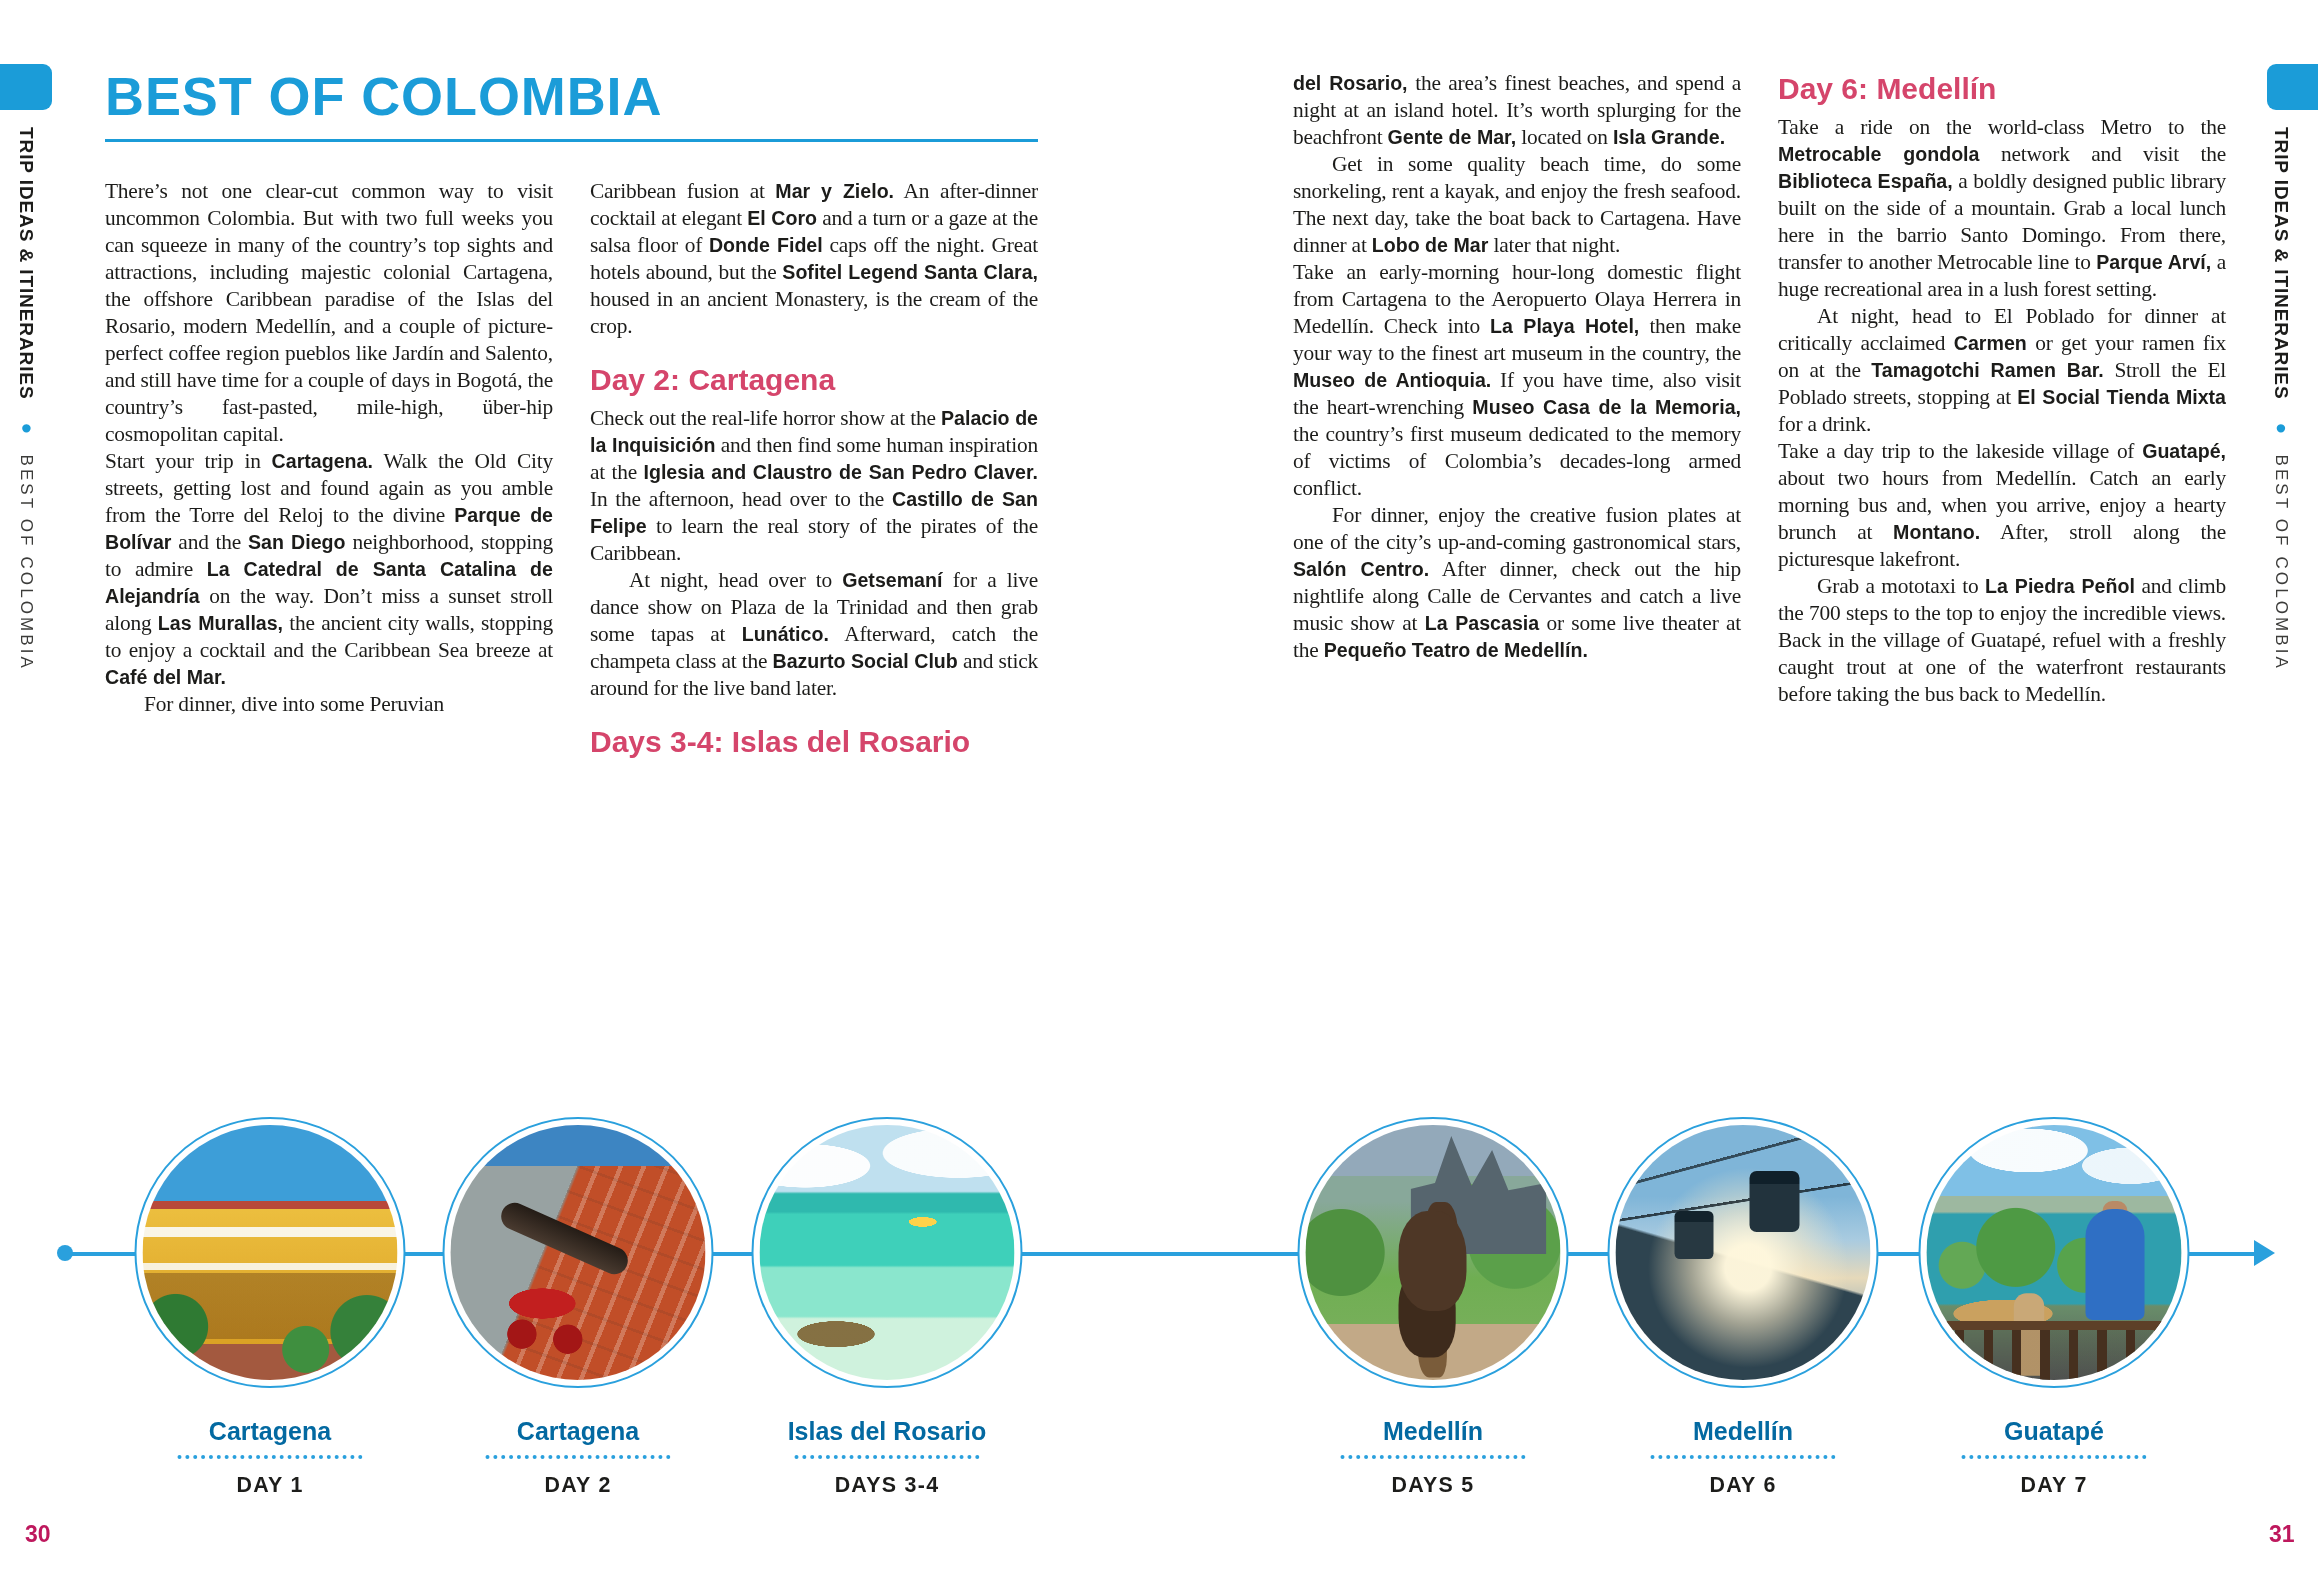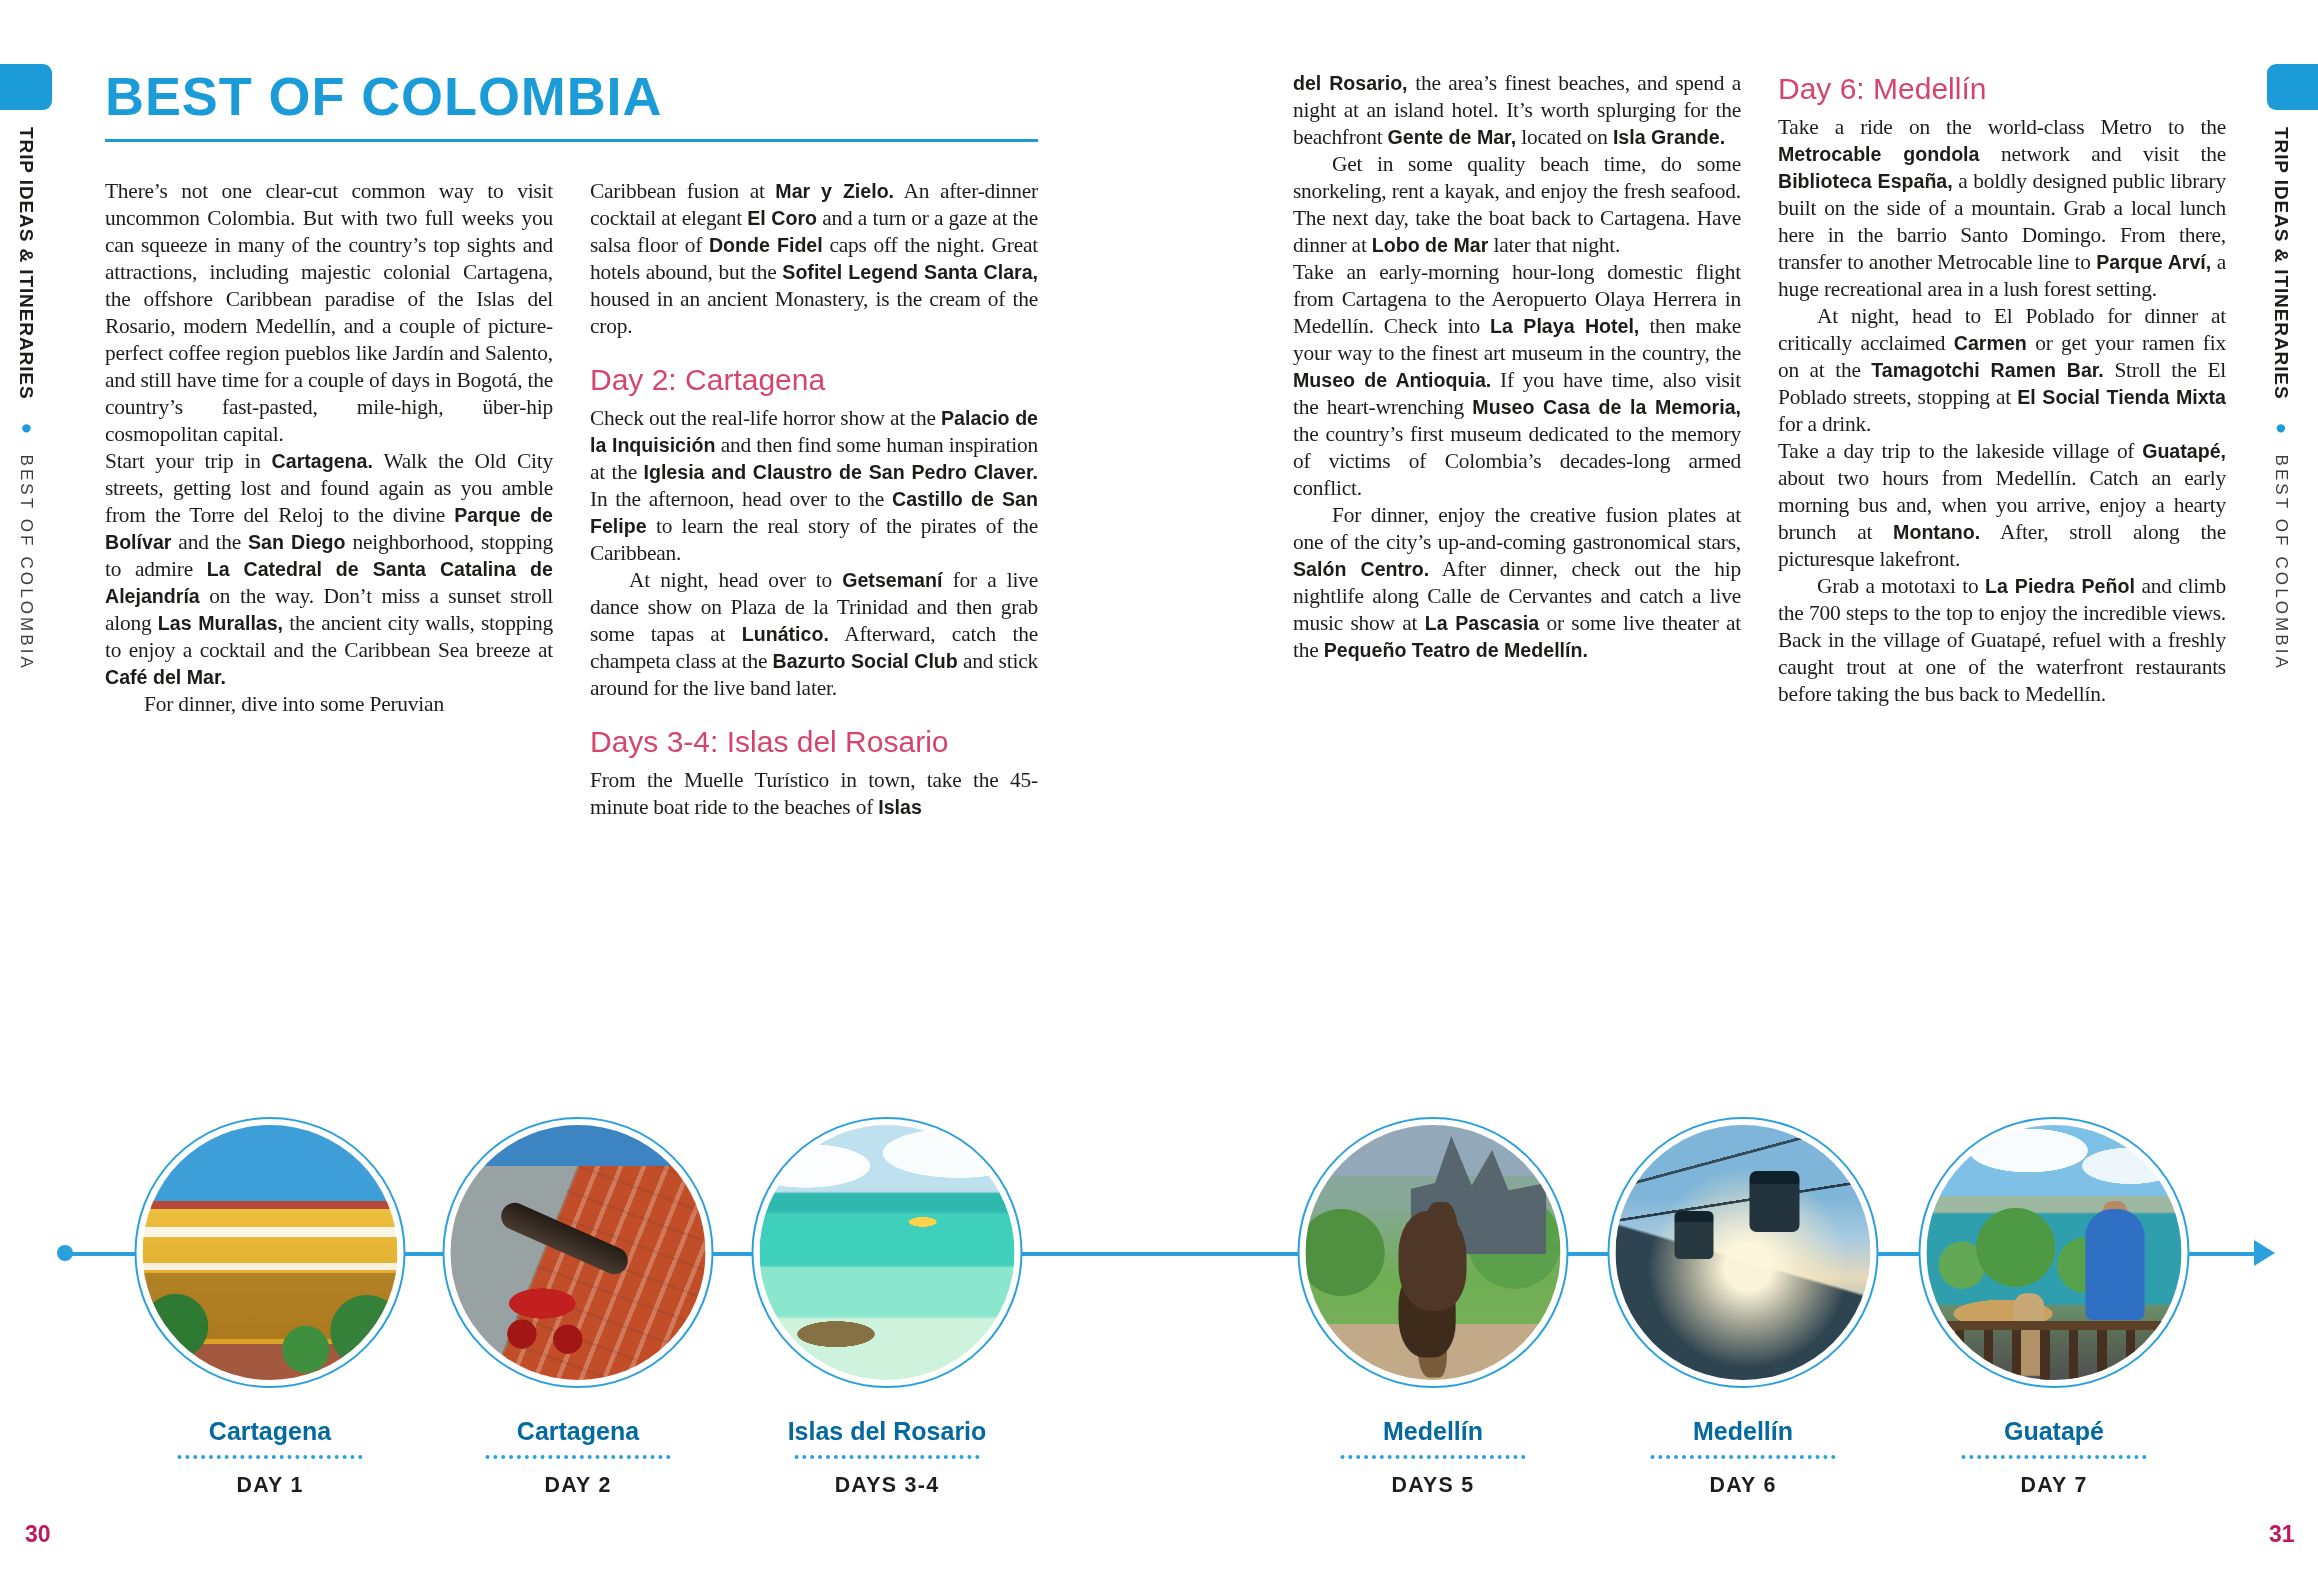--- a/index.html
+++ b/index.html
@@ -23,21 +23,21 @@
   #title-underline{margin-top:14.3px;height:2.7px;background:#1b9cd8;width:100%;}
   
   .cols{position:absolute;display:flex;gap:37px;}
   #cols-left{left:105px;top:178px;width:933px;}
   #cols-right{left:1293px;top:70px;width:933px;}
   .col{width:448px;}
   .body-p{margin:0;font-size:21.4px;line-height:27px;text-align:justify;letter-spacing:-0.2px;}
   .body-p.indent{text-indent:39px;}
   .body-p .b{font-family:"Liberation Sans",sans-serif;font-weight:700;font-size:19.6px;
              letter-spacing:0;}
-  .day-h{font-family:"Liberation Sans",sans-serif;font-weight:400;font-size:30px;
+  .day-h{font-family:"Liberation Sans",sans-serif;font-weight:700;font-size:30px;
          color:#d5456b;margin:23px 0 9px 0;line-height:1.1;}
   .col > .day-h:first-child{margin-top:1.8px;}
   
   #timeline{position:absolute;left:0;top:1117px;width:2319px;height:410px;}
   #tl-line{position:absolute;left:64px;top:135px;width:2196px;height:3.6px;background:#2aa0dd;}
   #tl-dot{position:absolute;left:57px;top:128px;width:16px;height:16px;border-radius:50%;
           background:#2aa0dd;}
   #tl-arrow{position:absolute;left:2254px;top:123px;width:0;height:0;
             border-left:21.4px solid #2aa0dd;border-top:13.4px solid transparent;
             border-bottom:13.4px solid transparent;}
@@ -151,21 +151,20 @@
         <p class="body-p"><span>There’s not one clear-cut common way to visit uncommon Colombia. But with two full weeks you can squeeze in many of the country’s top sights and attractions, including majestic colonial Cartagena, the offshore Caribbean paradise of the Islas del Rosario, modern Medellín, and a couple of picture-perfect coffee region pueblos like Jardín and Salento, and still have time for a couple of days in Bogotá, the country’s fast-pasted, mile-high, über-hip cosmopolitan capital.</span></p>
         <p class="body-p"><span>Start your trip in </span><span class="b">Cartagena.</span><span> Walk the Old City streets, getting lost and found again as you amble from the Torre del Reloj to the divine </span><span class="b">Parque de Bolívar</span><span> and the </span><span class="b">San Diego</span><span> neighborhood, stopping to admire </span><span class="b">La Catedral de Santa Catalina de Alejandría</span><span> on the way. Don’t miss a sunset stroll along </span><span class="b">Las Murallas,</span><span> the ancient city walls, stopping to enjoy a cocktail and the Caribbean Sea breeze at </span><span class="b">Café del Mar.</span></p>
         <p class="body-p indent"><span>For dinner, dive into some Peruvian</span></p>
       </div>
     <div class="col">
         <p class="body-p"><span>Caribbean fusion at </span><span class="b">Mar y Zielo.</span><span> An after-dinner cocktail at elegant </span><span class="b">El Coro</span><span> and a turn or a gaze at the salsa floor of </span><span class="b">Donde Fidel</span><span> caps off the night. Great hotels abound, but the </span><span class="b">Sofitel Legend Santa Clara,</span><span> housed in an ancient Monastery, is the cream of the crop.</span></p>
         <div class="day-h">Day 2: Cartagena</div>
         <p class="body-p"><span>Check out the real-life horror show at the </span><span class="b">Palacio de la Inquisición</span><span> and then find some human inspiration at the </span><span class="b">Iglesia and Claustro de San Pedro Claver.</span><span> In the afternoon, head over to the </span><span class="b">Castillo de San Felipe</span><span> to learn the real story of the pirates of the Caribbean.</span></p>
         <p class="body-p indent"><span>At night, head over to </span><span class="b">Getsemaní</span><span> for a live dance show on Plaza de la Trinidad and then grab some tapas at </span><span class="b">Lunático.</span><span> Afterward, catch the champeta class at the </span><span class="b">Bazurto Social Club</span><span> and stick around for the live band later.</span></p>
         <div class="day-h">Days 3-4: Islas del Rosario</div>
-        <p class="body-p"><span>From the Muelle Turístico in town, take the 45-minute boat ride to the beaches of </span><span class="b">Islas</span></p>
       </div>
   </div>
   <div class="cols" id="cols-right">
     <div class="col">
         <p class="body-p"><span class="b">del Rosario,</span><span> the area’s finest beaches, and spend a night at an island hotel. It’s worth splurging for the beachfront </span><span class="b">Gente de Mar,</span><span> located on </span><span class="b">Isla Grande.</span></p>
         <p class="body-p indent"><span>Get in some quality beach time, do some snorkeling, rent a kayak, and enjoy the fresh seafood. The next day, take the boat back to Cartagena. Have dinner at </span><span class="b">Lobo de Mar</span><span> later that night.</span></p>
         <p class="body-p"><span>Take an early-morning hour-long domestic flight from Cartagena to the Aeropuerto Olaya Herrera in Medellín. Check into </span><span class="b">La Playa Hotel,</span><span> then make your way to the finest art museum in the country, the </span><span class="b">Museo de Antioquia.</span><span> If you have time, also visit the heart-wrenching </span><span class="b">Museo Casa de la Memoria,</span><span> the country’s first museum dedicated to the memory of victims of Colombia’s decades-long armed conflict.</span></p>
         <p class="body-p indent"><span>For dinner, enjoy the creative fusion plates at one of the city’s up-and-coming gastronomical stars, </span><span class="b">Salón Centro.</span><span> After dinner, check out the hip nightlife along Calle de Cervantes and catch a live music show at </span><span class="b">La Pascasia</span><span> or some live theater at the </span><span class="b">Pequeño Teatro de Medellín.</span></p>
       </div>
     <div class="col">

